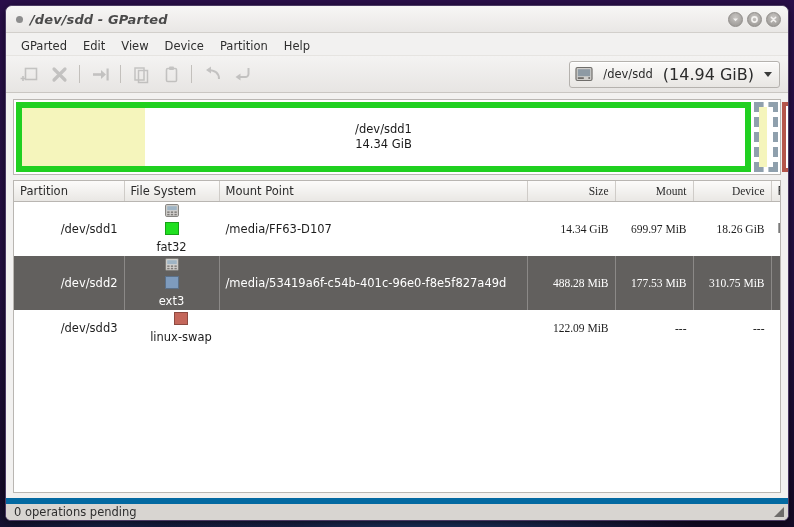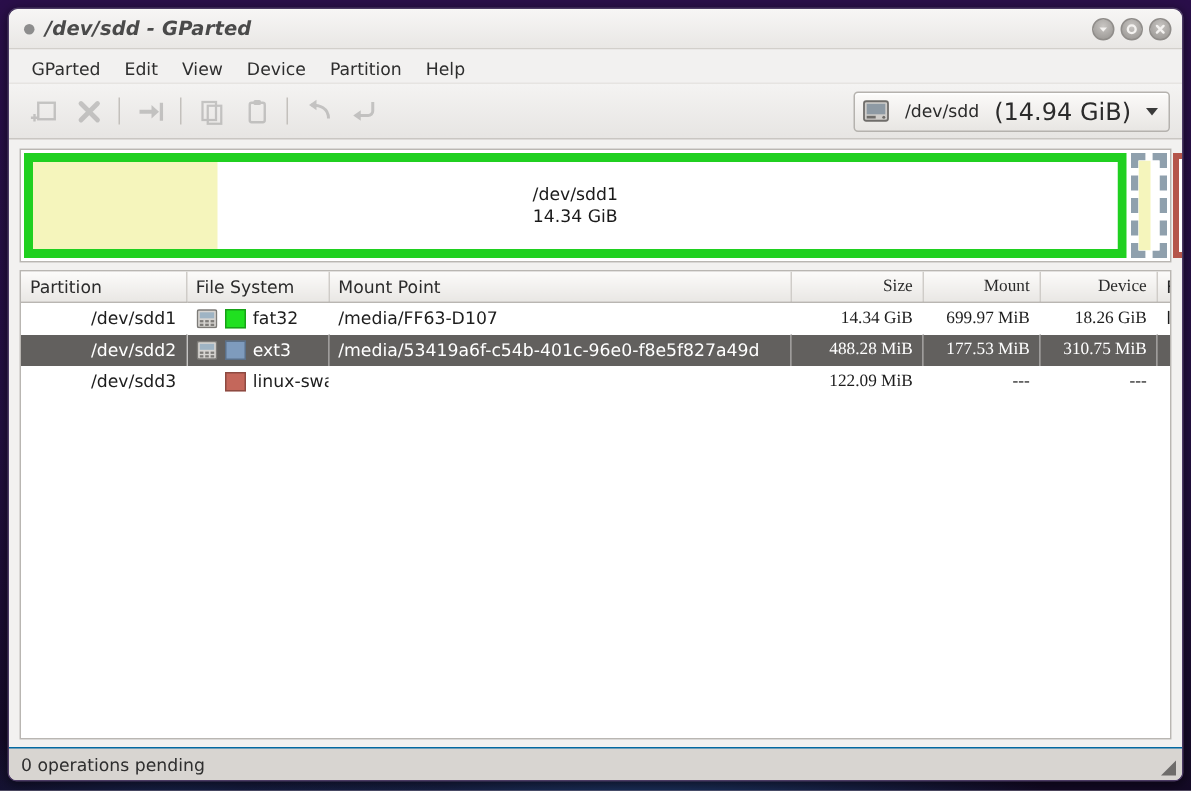--- a/index.html
+++ b/index.html
@@ -176,32 +176,32 @@
     padding: 2px 6px; height: 21px;
     white-space: nowrap; overflow: hidden; text-overflow: ellipsis;
     border-right: 1px solid transparent;
   }
   tr.selected td {
     background: #62605e; color: #ffffff;
     border-right: 1px solid #8b8987;
   }
   tr.selected td:last-child { border-right: none; }
   td.part-cell { text-align: right; }
-  .cell-flex { display: flex; align-items: center; gap: 5px; }
+  .cell-flex { display: flex; align-items: center; gap: 5px; flex-direction: column; }
   .fs-swatch {
     width: 14px; height: 13px; flex: none;
     border: 1px solid rgba(0,0,0,.28);
   }
   .mount-icon { width: 14px; height: 13px; flex: none; }
 
   
   #statusbar {
     height: 22px;
     background: #d8d5d1;
-    border-top: 1px solid #0369a1;
+    border-top: 6px solid #0369a1;
     display: flex; align-items: center;
     padding: 0 8px;
     position: relative;
     flex: none;
     margin-top: 5px;
   }
   #status-text { font-size: 11.5px; color: #2e2e2e; }
   #resize-grip {
     position: absolute; right: 3px; bottom: 2px;
     width: 14px; height: 14px;

